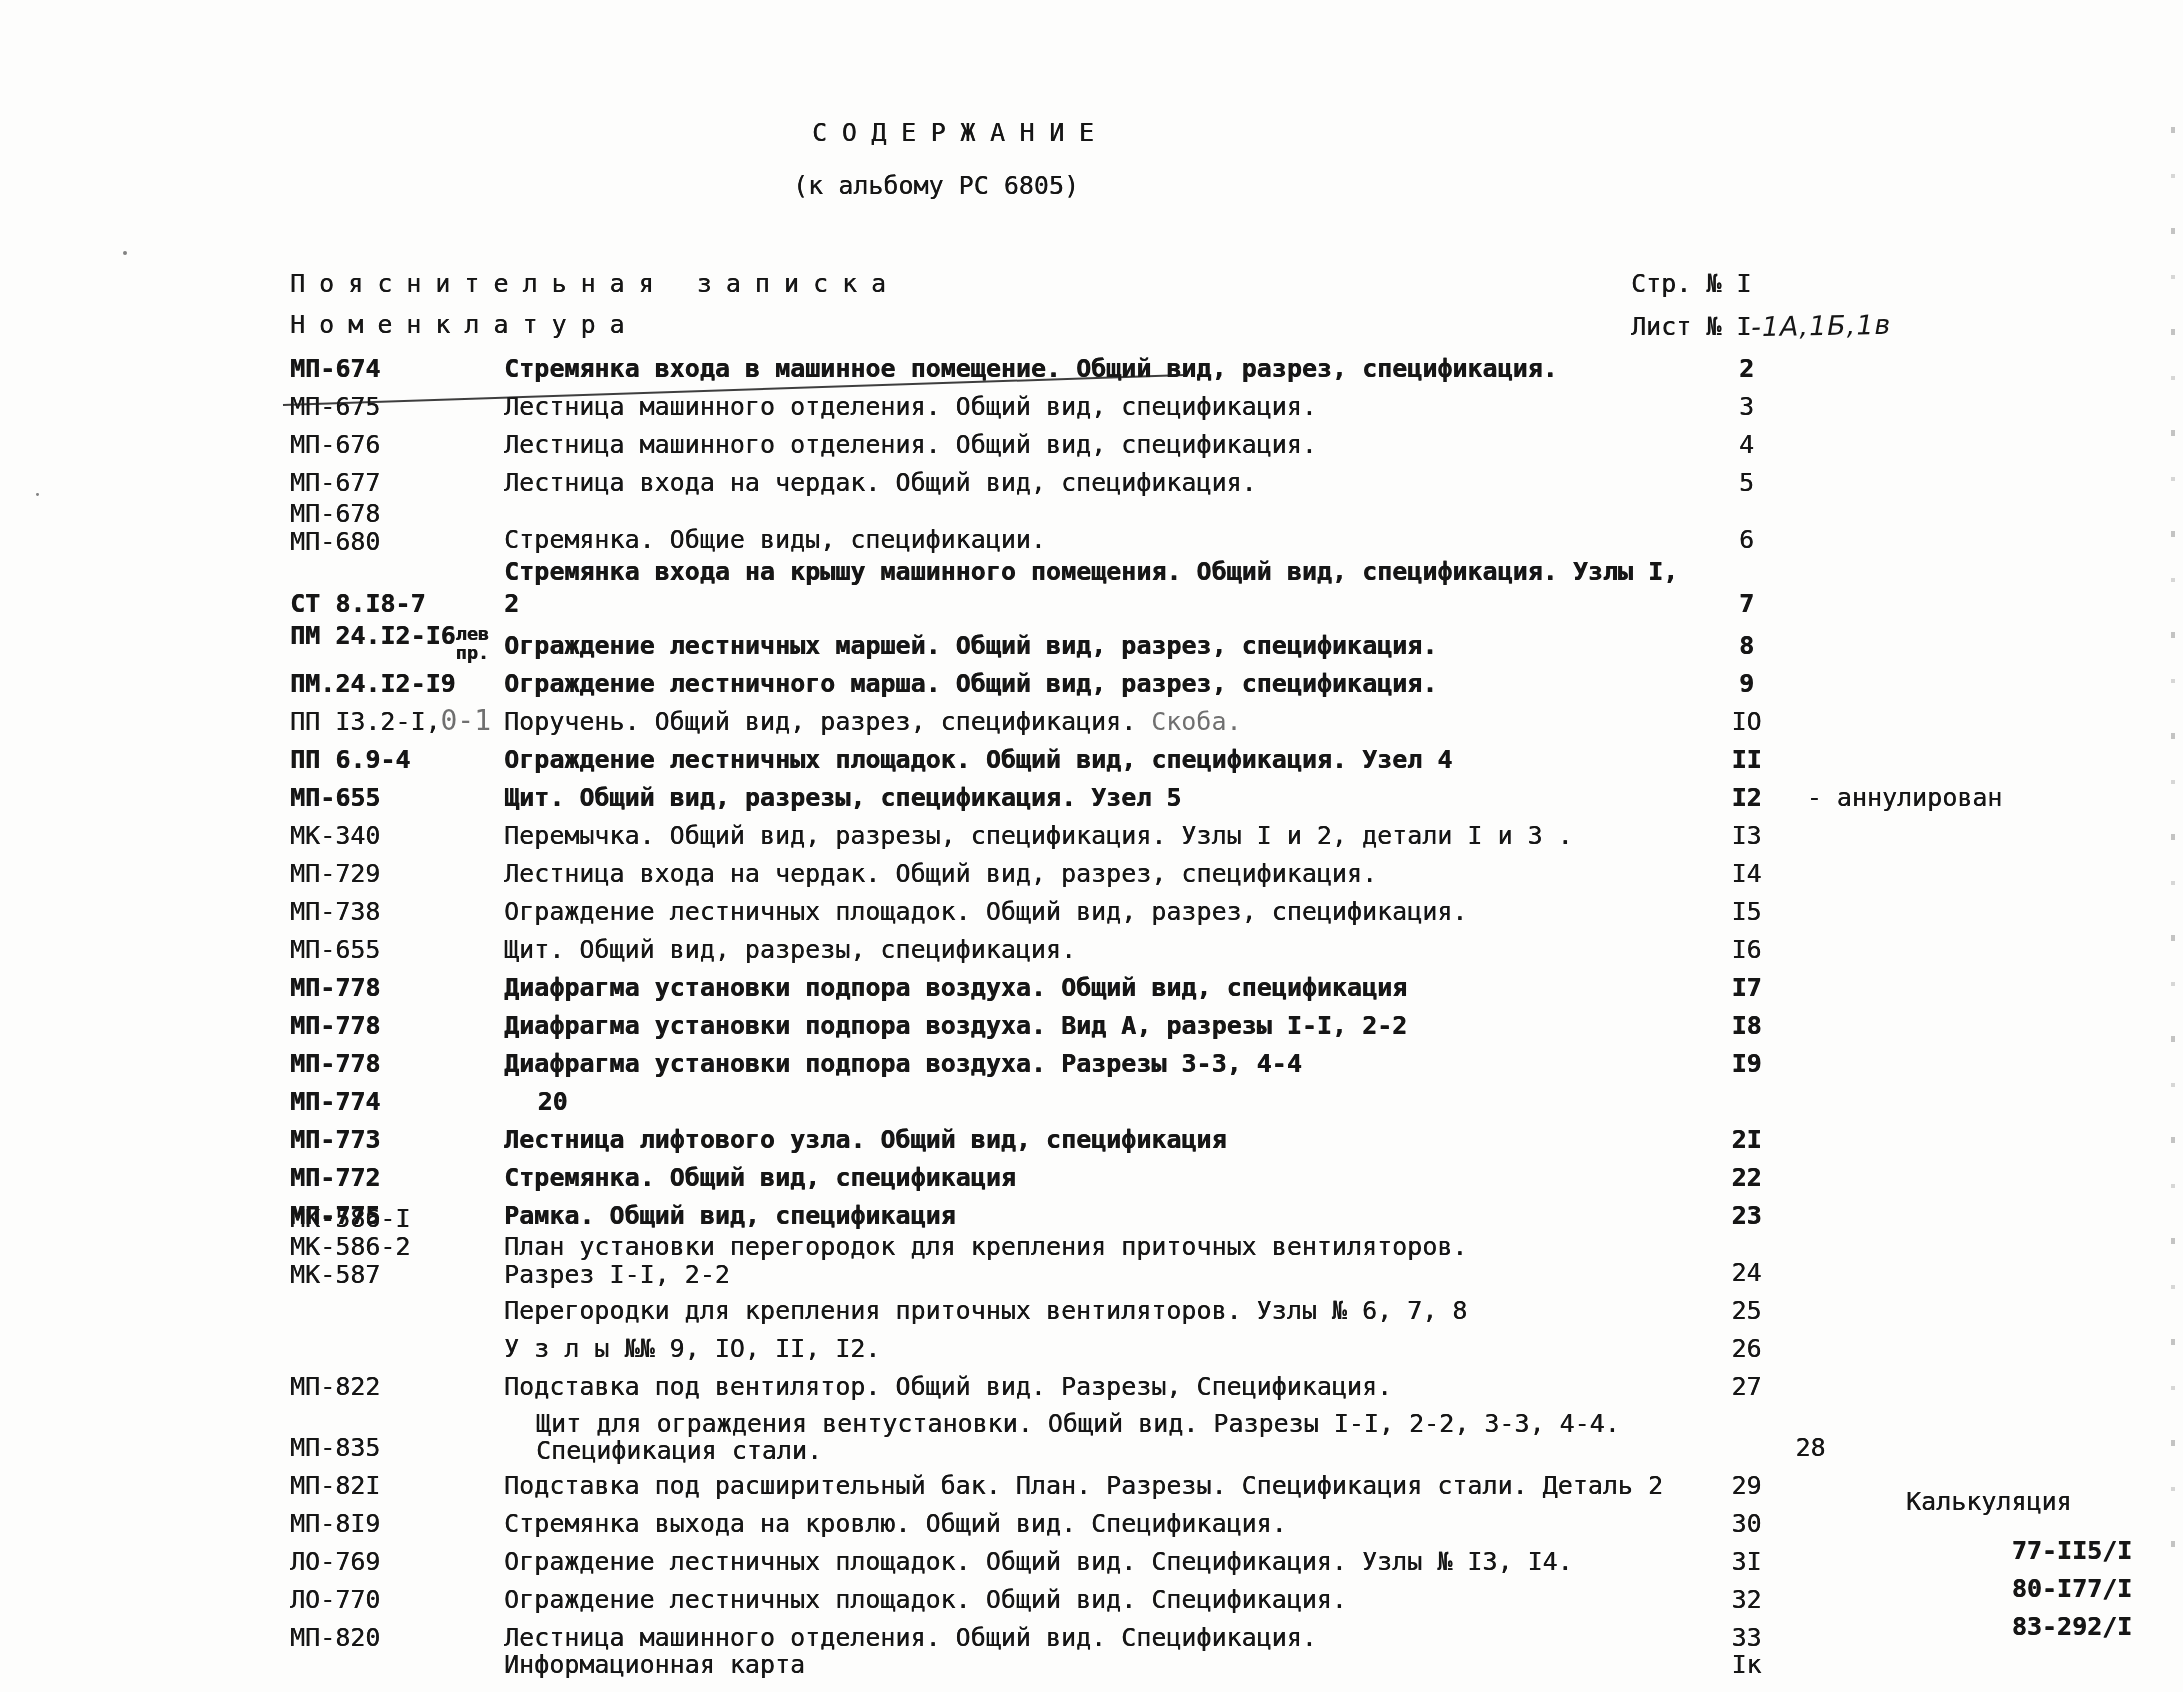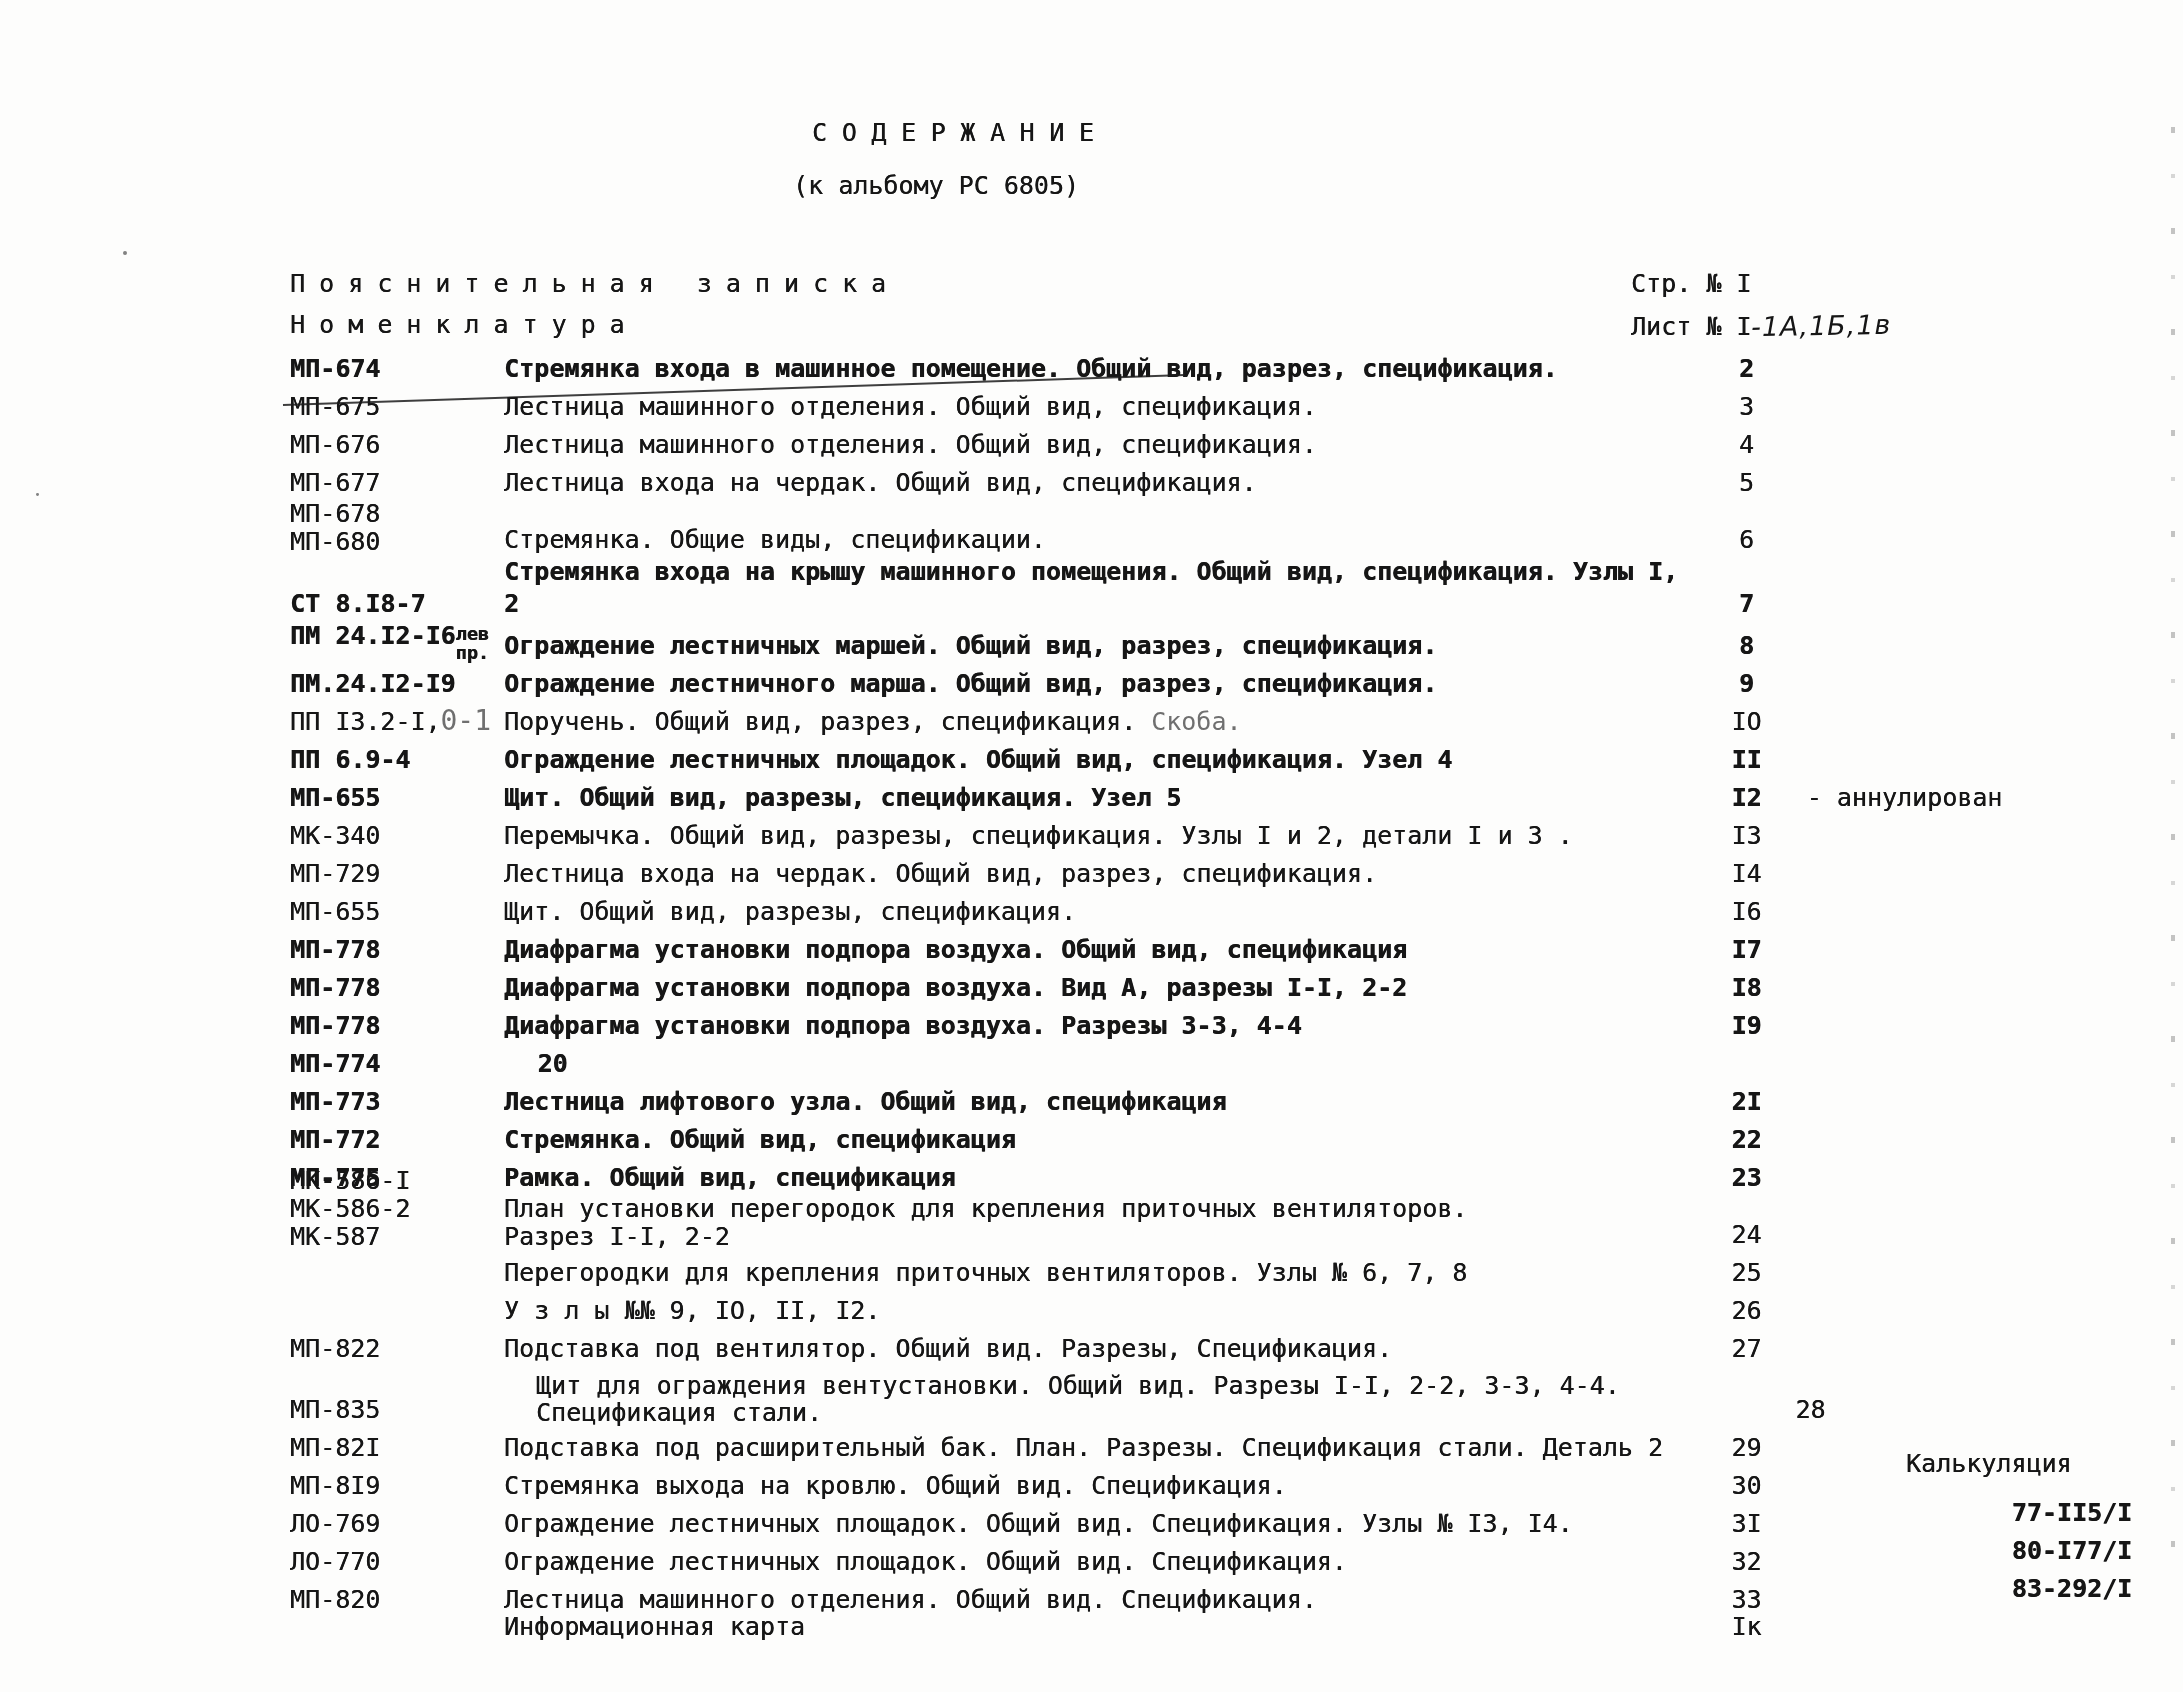--- a/index.html
+++ b/index.html
@@ -186,20 +186,26 @@
       <div class="cell-page">I3</div>
 
     </div>
       <div class="row type">
       <div class="cell-code"><span class="code-text">МП-729</span></div>
       <div class="cell-desc"><span class="desc-text">Лестница входа на чердак. Общий вид, разрез, спецификация.</span></div>
       <div class="cell-page">I4</div>
 
     </div>
       <div class="row type">
+      <div class="cell-code"><span class="code-text">МП-738</span></div>
+      <div class="cell-desc"><span class="desc-text">Ограждение лестничных площадок. Общий вид, разрез, спецификация.</span></div>
+      <div class="cell-page">I5</div>
+
+    </div>
+      <div class="row type">
       <div class="cell-code"><span class="code-text">МП-655</span></div>
       <div class="cell-desc"><span class="desc-text">Щит. Общий вид, разрезы, спецификация.</span></div>
       <div class="cell-page">I6</div>
 
     </div>
       <div class="row type bold">
       <div class="cell-code"><span class="code-text">МП-778</span></div>
       <div class="cell-desc"><span class="desc-text">Диафрагма установки подпора воздуха. Общий вид, спецификация</span></div>
       <div class="cell-page">I7</div>
 

